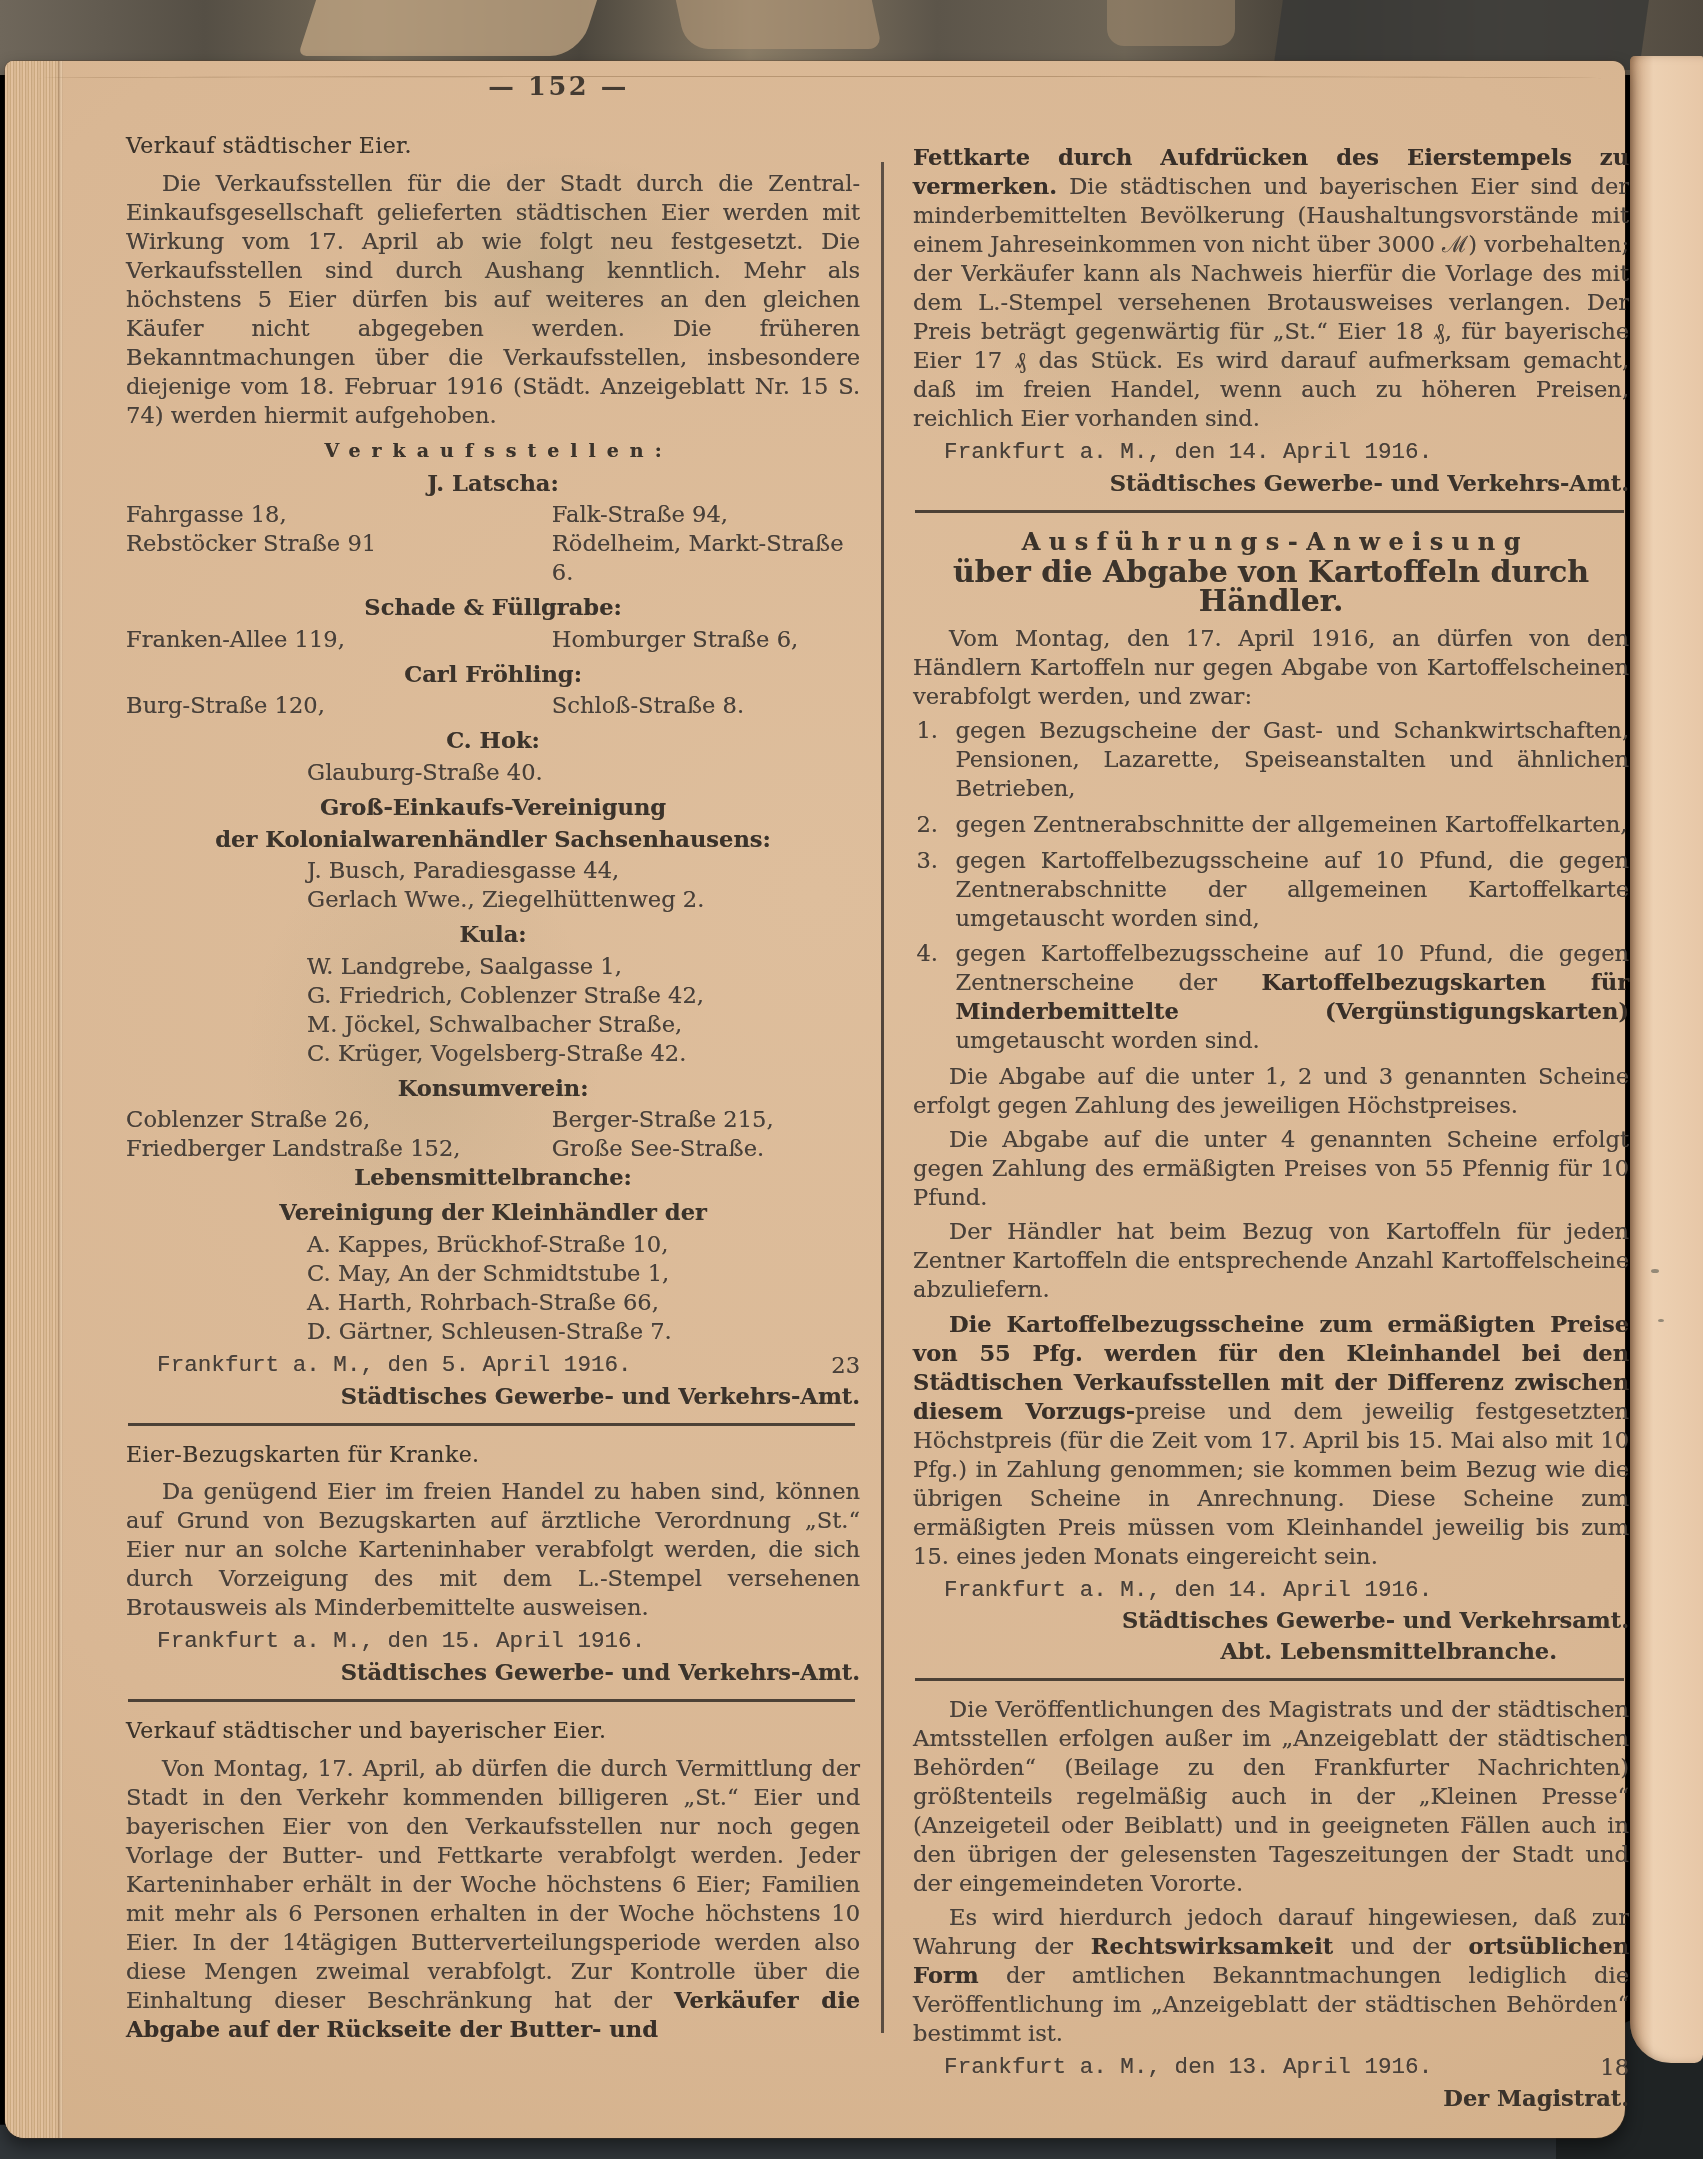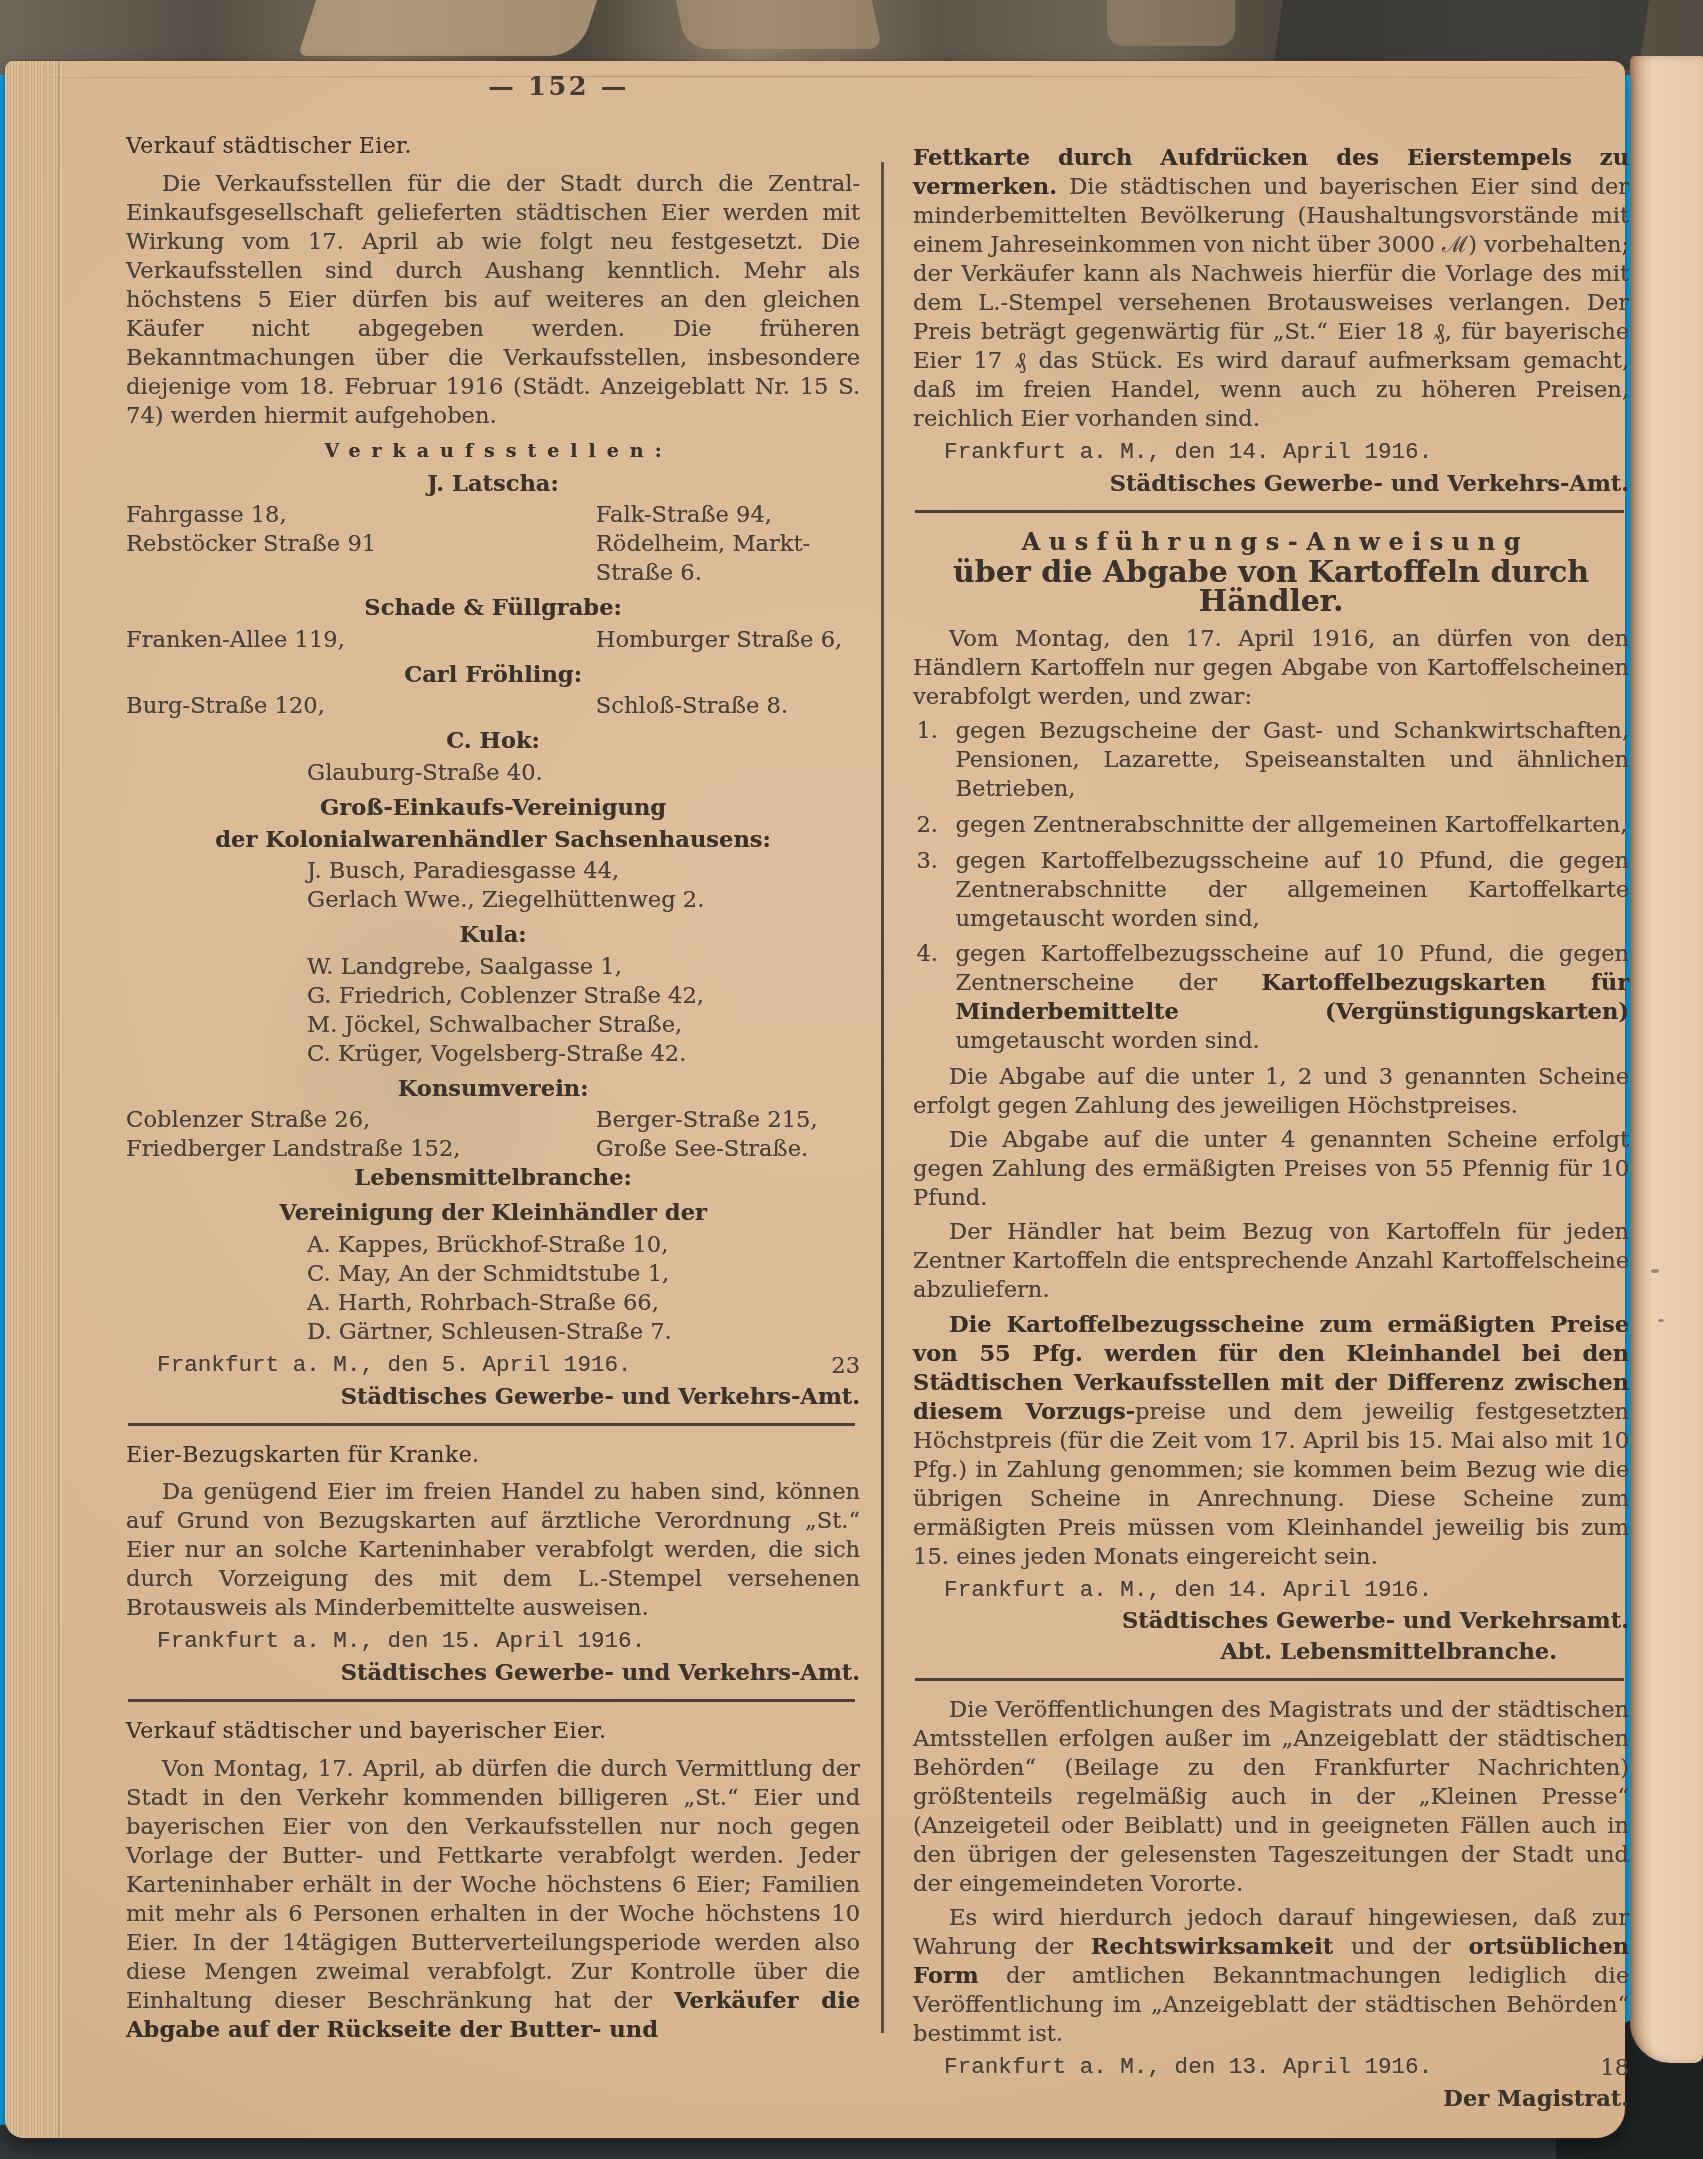--- a/index.html
+++ b/index.html
@@ -1,18 +1,18 @@
 <!DOCTYPE html>
 <html style="font-size:13.6px"><head>
 <meta charset="utf-8">
 <style>
   html,body { margin:0; padding:0; }
   #scene {
     position:relative; width:1704px; height:2159px; overflow:hidden;
-    background:#0ea5e9; font-family:"DejaVu Serif", serif;
+    background:#000000; font-family:"DejaVu Serif", serif;
   }
   
   .top-cloth {
     position:absolute; left:0; top:0; width:100%; height:75px;
     background:linear-gradient(90deg,#6f675b,#554f45 12%,#756a58 22%,#4b463d 34%,#8b7d67 44%,#5c554a 55%,#6e6556 66%,#423d35 78%,#6a6153 88%,#50493f);
   }
   .patch { position:absolute; top:0; }
   .patch.p1 { left:307px; width:281px; height:56px; background:#c3a784; opacity:.75; transform:skewX(-18deg); border-radius:0 0 29px 8.5px; }
   .patch.p2 { left:681px; width:196px; height:49px; background:#b29878; opacity:.6; transform:skewX(12deg); border-radius:0 0 13.6px 22px; }
   .patch.p3 { left:1107px; width:128px; height:46px; background:#a68e6f; opacity:.5; border-radius:0 0 17px 17px; }
@@ -75,21 +75,21 @@
     background:linear-gradient(#5d5045,#4e4238 60%,#5a4d41);
   }
   .art-title { margin:0 0 8.5px; font-size:22px; font-weight:normal; color:#3b332b; letter-spacing:0.4px; }
   .para { margin:0 0 5.1px; }
   .ind  { text-indent:36px; }
   .sp-head  { text-align:center; font-weight:bold; font-size:19px; letter-spacing:11px; margin:6.8px 0 3.4px; color:#3b332b; text-indent:11px; }
   .sp-head2 { text-align:center; font-weight:bold; font-size:24px; letter-spacing:8.5px; margin:8.5px 0 1.7px; color:#3b332b; text-indent:8.5px; }
   .subtitle-b { text-align:center; font-weight:bold; font-size:30px; margin:0 0 8.5px; color:#3b332b; }
   .group-name { text-align:center; font-weight:bold; font-size:22.6px; margin:6px 0 2.6px; color:#3b332b; }
   .group-name.tight { margin:0 0 2.6px; }
-  .pair-row { display:flex; text-align:left;gap:44px; }
+  .pair-row { display:flex; text-align:left; }
   .pair-row .pl { width:58%; }
   .pair-row .pr { flex:1; }
   .ind-line { padding-left:181px; text-align:left; }
   .dateline-row { display:flex; justify-content:space-between; margin-top:5.1px; }
   .dateline { text-indent:31px; text-align:left;font-family:Liberation Mono, monospace; }
   .sig  { text-align:right; font-weight:bold; margin-top:1.7px; color:#3b332b; }
   .sig2 { padding-right:72px; }
   .rule { height:3.4px; background:#4c4136; margin:12px 5.1px 13.6px 1.7px; box-shadow:0 -3.4px 0 -1.7px rgba(76,65,54,.55); }
   .oli { display:flex; margin:0 0 6.8px; }
   .oli .num { flex:0 0 39px; padding-left:3.4px; text-align:left; }

